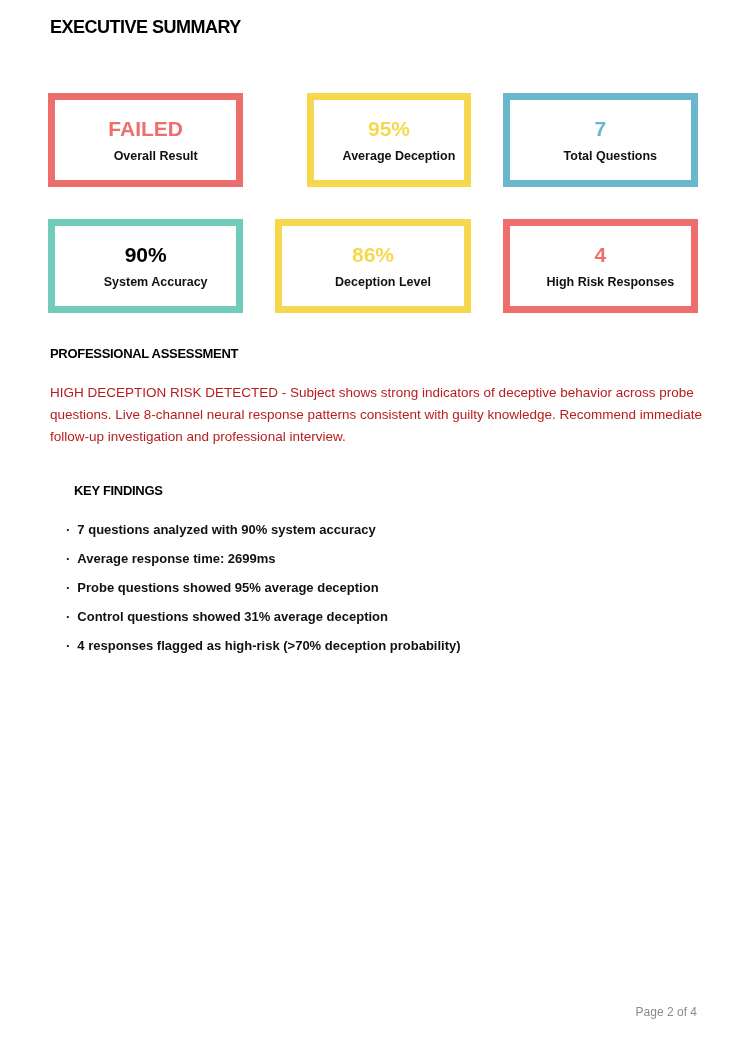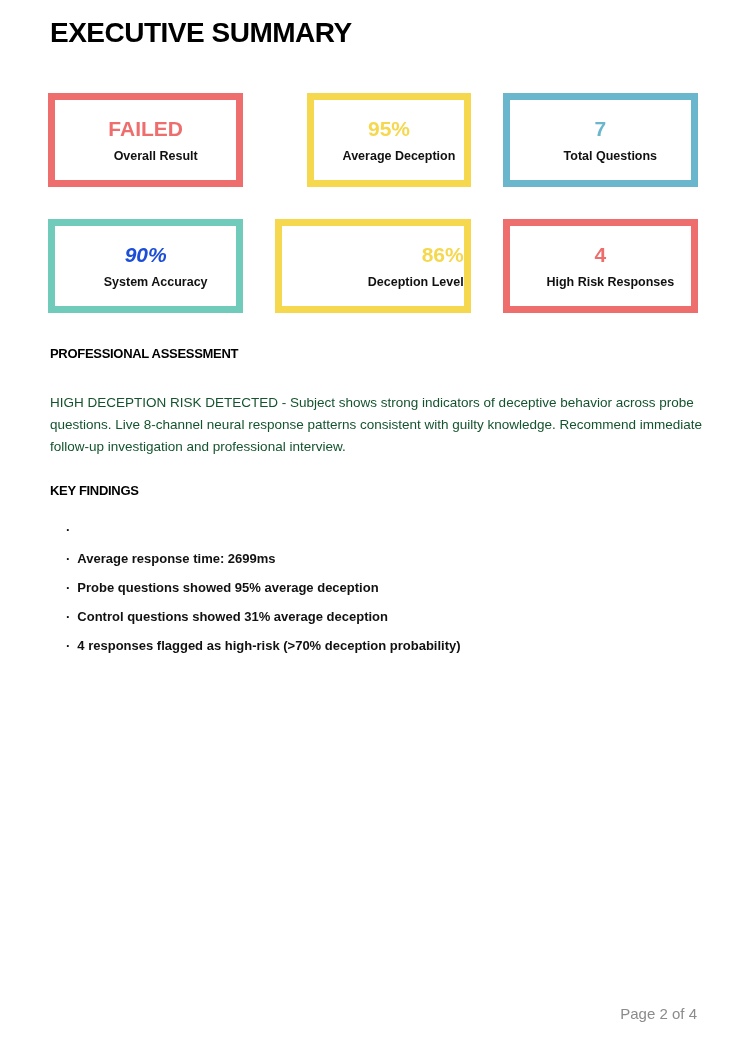--- a/index.html
+++ b/index.html
@@ -9,21 +9,21 @@
     position: relative;
     width: 743px;
     height: 1044px;
     background: #ffffff;
     overflow: hidden;
   }
   .doc-title {
     position: absolute;
     left: 50px;
     top: 17px;
-    font-size: 28px;
+    font-size: 18px;
     font-weight: bold;
     letter-spacing: -0.5px;
     color: #000000;
   }
   .cards-grid {
     position: absolute;
     left: 48px;
     top: 93px;
     width: 650px;
     display: grid;
@@ -59,27 +59,27 @@
     left: 50px;
     font-size: 13px;
     font-weight: bold;
     letter-spacing: -0.3px;
     color: #000000;
   }
   .pa-heading { top: 346px; }
   .pa-body {
     position: absolute;
     left: 50px;
-    top: 392px;
+    top: 382px;
     width: 655px;
     font-size: 13.5px;
     line-height: 22px;
-    color: #14532d;
+    color: #b91c1c;
   }
-  .kf-heading { top: 483px; }
+  .kf-heading { top: 483px; margin-left: 24px; }
   .kf-list {
     position: absolute;
     left: 66px;
     top: 523px;
     list-style: none;
   }
   .kf-item {
     font-size: 13px;
     font-weight: bold;
     color: #111111;
@@ -89,21 +89,21 @@
     align-items: baseline;
   }
   .kf-dot {
     font-weight: bold;
     margin-right: 7px;
   }
   .page-footer {
     position: absolute;
     top: 1005px;
     right: 46px;
-    font-size: 15px;
+    font-size: 12px;
     color: #8b8b8b;
   }
 </style>
 </head>
 <body>
 
 <div class="page">
 
   <h1 class="doc-title">EXECUTIVE SUMMARY</h1>
 
@@ -114,40 +114,41 @@
     </div>
     <div class="stat-card" style="border-color: rgb(245, 216, 78); margin-left: 32px;">
       <div class="stat-value" style="color: rgb(245, 216, 78);">95%</div>
       <div class="stat-label">Average Deception</div>
     </div>
     <div class="stat-card" style="border-color: rgb(105, 182, 205);">
       <div class="stat-value" style="color: rgb(105, 182, 205);">7</div>
       <div class="stat-label">Total Questions</div>
     </div>
     <div class="stat-card" style="border-color: rgb(112, 203, 187);">
-      <div class="stat-value" style="color: #1d4ed8; font-style: italic;">90%</div>
+      <div class="stat-value" style="color: #000000;">90%</div>
       <div class="stat-label">System Accuracy</div>
     </div>
-    <div class="stat-card" style="border-color: rgb(245, 216, 78); align-items: flex-end;">
+    <div class="stat-card" style="border-color: rgb(245, 216, 78);">
       <div class="stat-value" style="color: rgb(245, 216, 78);">86%</div>
       <div class="stat-label">Deception Level</div>
     </div>
     <div class="stat-card" style="border-color: rgb(238, 110, 110);">
       <div class="stat-value" style="color: rgb(238, 110, 110);">4</div>
       <div class="stat-label">High Risk Responses</div>
     </div>
   </div>
 
   <h2 class="section-heading pa-heading">PROFESSIONAL ASSESSMENT</h2>
   <p class="pa-body">HIGH DECEPTION RISK DETECTED - Subject shows strong indicators of deceptive behavior across probe questions. Live 8-channel neural response patterns consistent with guilty knowledge. Recommend immediate follow-up investigation and professional interview.</p>
 
   <h2 class="section-heading kf-heading">KEY FINDINGS</h2>
   <ul class="kf-list">
     <li class="kf-item">
       <span class="kf-dot">·</span>
+      <span>7 questions analyzed with 90% system accuracy</span>
     </li>
     <li class="kf-item">
       <span class="kf-dot">·</span>
       <span>Average response time: 2699ms</span>
     </li>
     <li class="kf-item">
       <span class="kf-dot">·</span>
       <span>Probe questions showed 95% average deception</span>
     </li>
     <li class="kf-item">

